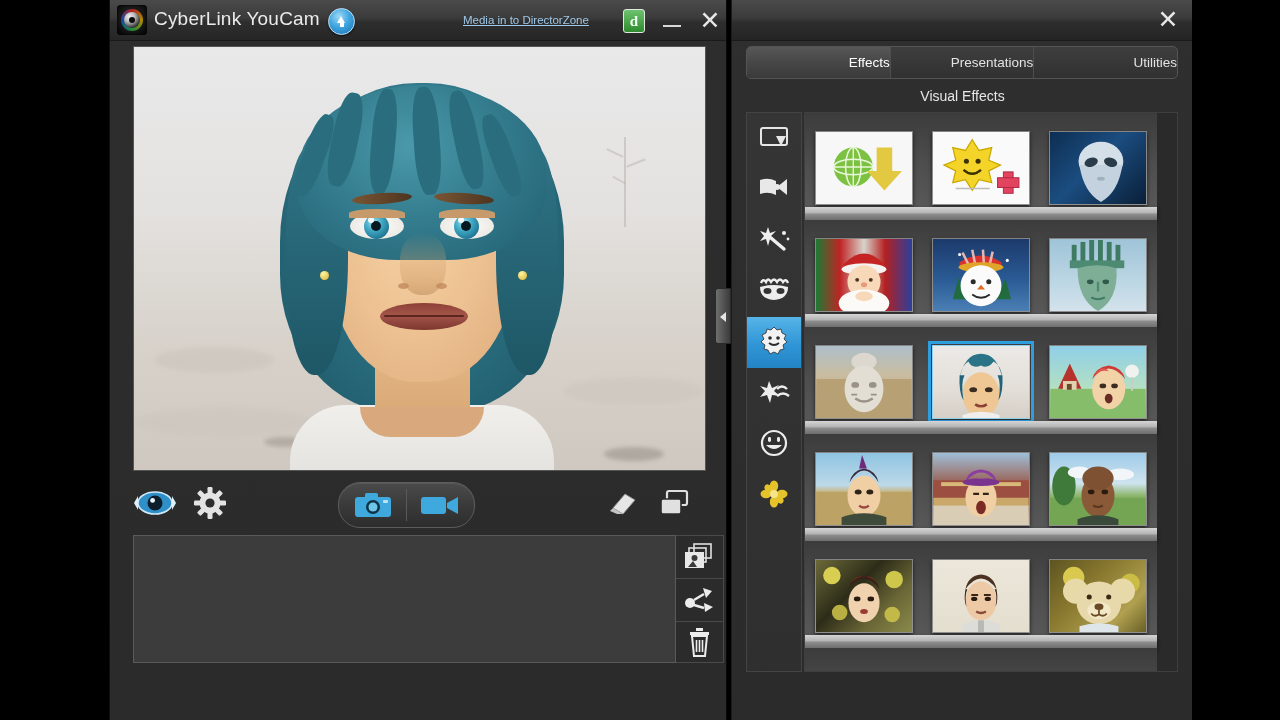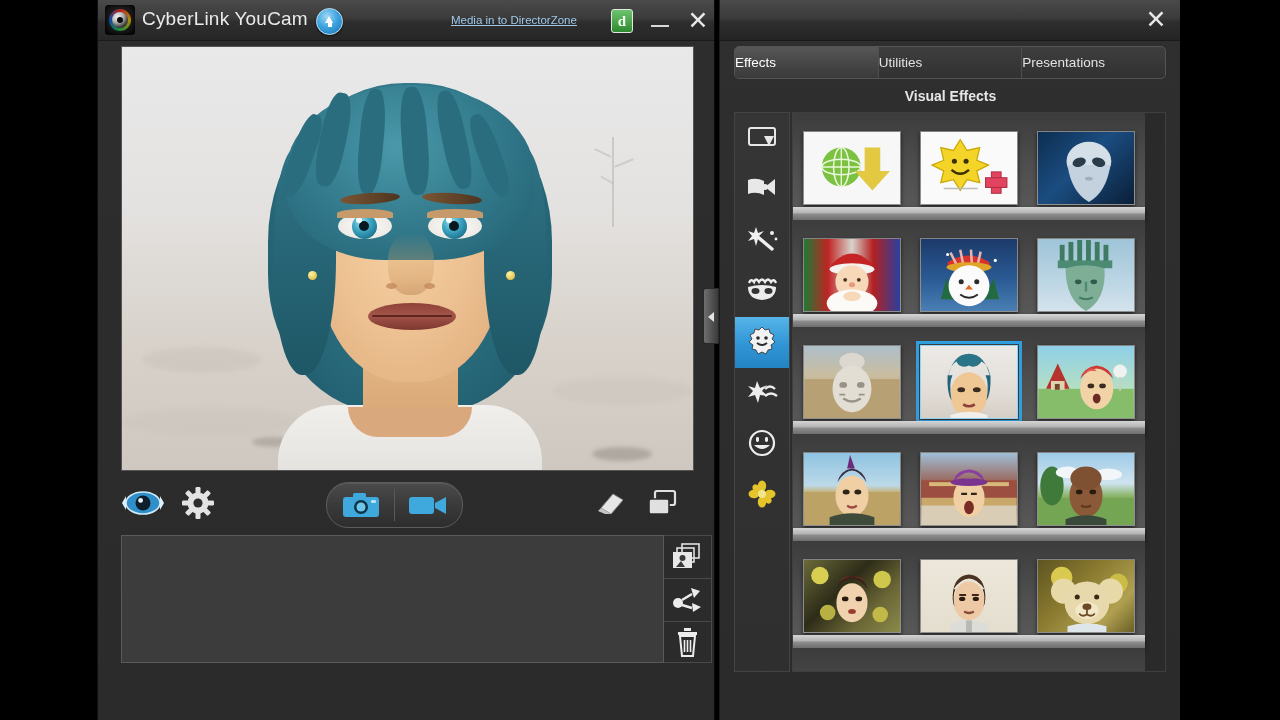--- a/index.html
+++ b/index.html
@@ -1,17 +1,17 @@
 <!DOCTYPE html>
 <html><head>
 <meta charset="utf-8">
 <style>
   html,body{margin:0;padding:0;background:#000;}
   body{width:1280px;height:720px;overflow:hidden;font-family:"Liberation Sans",sans-serif;}
-  #stage{position:relative;width:1020px;height:720px;background:#000;}
+  #stage{position:relative;width:1020px;height:720px;background:#000;margin-left:12px;}
 
   
   #main-window{position:absolute;left:97px;top:0;width:618px;height:720px;
     background:linear-gradient(180deg,#3a3a3a 0%,#333 2%,#2d2d2d 6%,#2b2b2b 100%);
     border-left:1px solid #111;border-right:1px solid #0a0a0a;box-sizing:border-box;}
 
   #titlebar{position:relative;height:40px;
     background:linear-gradient(180deg,#4a4a4a 0%,#3b3b3b 45%,#2e2e2e 55%,#262626 100%);
     border-bottom:1px solid #1a1a1a;}
   #app-logo{position:absolute;left:7px;top:5px;width:30px;height:30px;border-radius:4px;
@@ -127,27 +127,27 @@
     border-left:1px solid #1b1b1b;box-sizing:border-box;}
   #fx-titlebar{position:relative;height:40px;
     background:linear-gradient(180deg,#4a4a4a 0%,#3b3b3b 45%,#2e2e2e 55%,#242424 100%);
     border-bottom:1px solid #1a1a1a;}
   #fx-close{position:absolute;right:10px;top:6px;width:28px;height:28px;cursor:pointer;
     color:#e8e8e8;font-size:25px;line-height:27px;text-align:center;}
 
   #tabbar{position:absolute;left:14px;top:46px;width:432px;height:33px;border-radius:5px;
     background:linear-gradient(180deg,#3e3e3e 0%,#313131 100%);border:1px solid #545454;
     box-sizing:border-box;display:flex;}
-  .tab{flex:1;line-height:31px;text-align:left;font-size:13.5px;color:#e2e2e2;cursor:pointer;
+  .tab{flex:1;line-height:31px;text-align:right;font-size:13.5px;color:#e2e2e2;cursor:pointer;
     border-right:1px solid #4e4e4e;}
   .tab:last-child{border-right:none;}
   .tab.active{background:linear-gradient(180deg,#575757 0%,#474747 50%,#3a3a3a 100%);
     border-radius:4px 0 0 4px;color:#fff;}
   #fx-heading{position:absolute;left:0;top:88px;width:461px;text-align:center;
-    font-size:14px;color:#e6e6e6;font-weight:bold;}
+    font-size:14px;color:#e6e6e6;font-weight:normal;}
 
   #fx-body{position:absolute;left:14px;top:112px;width:432px;height:560px;}
   #fx-sidebar{position:absolute;left:0;top:0;width:56px;height:560px;
     background:linear-gradient(180deg,#353535 0%,#2f2f2f 100%);border:1px solid #444;
     box-sizing:border-box;}
   .side-item{position:relative;width:54px;height:51px;cursor:pointer;}
   .side-item.active{background:linear-gradient(180deg,#56b4e8 0%,#2f95d6 55%,#2484c4 100%);}
   .side-item .sico{position:absolute;left:50%;top:50%;transform:translate(-50%,-50%);}
 
   #fx-scroll{position:absolute;left:58px;top:0;width:374px;height:560px;
@@ -337,22 +337,22 @@
 
   <div id="collapse-handle"></div>
 
   <div id="fx-panel">
     <div id="fx-titlebar">
       <div id="fx-close">✕</div>
     </div>
 
     <div id="tabbar">
       <div class="tab active">Effects</div>
+      <div class="tab">Presentations</div>
       <div class="tab">Utilities</div>
-      <div class="tab">Presentations</div>
     </div>
 
     <div id="fx-heading">Visual Effects</div>
 
     <div id="fx-body">
 
       <div id="fx-sidebar">
         <div class="side-item">
           <span class="sico">
             <svg width="30" height="24" viewBox="0 0 30 24">

